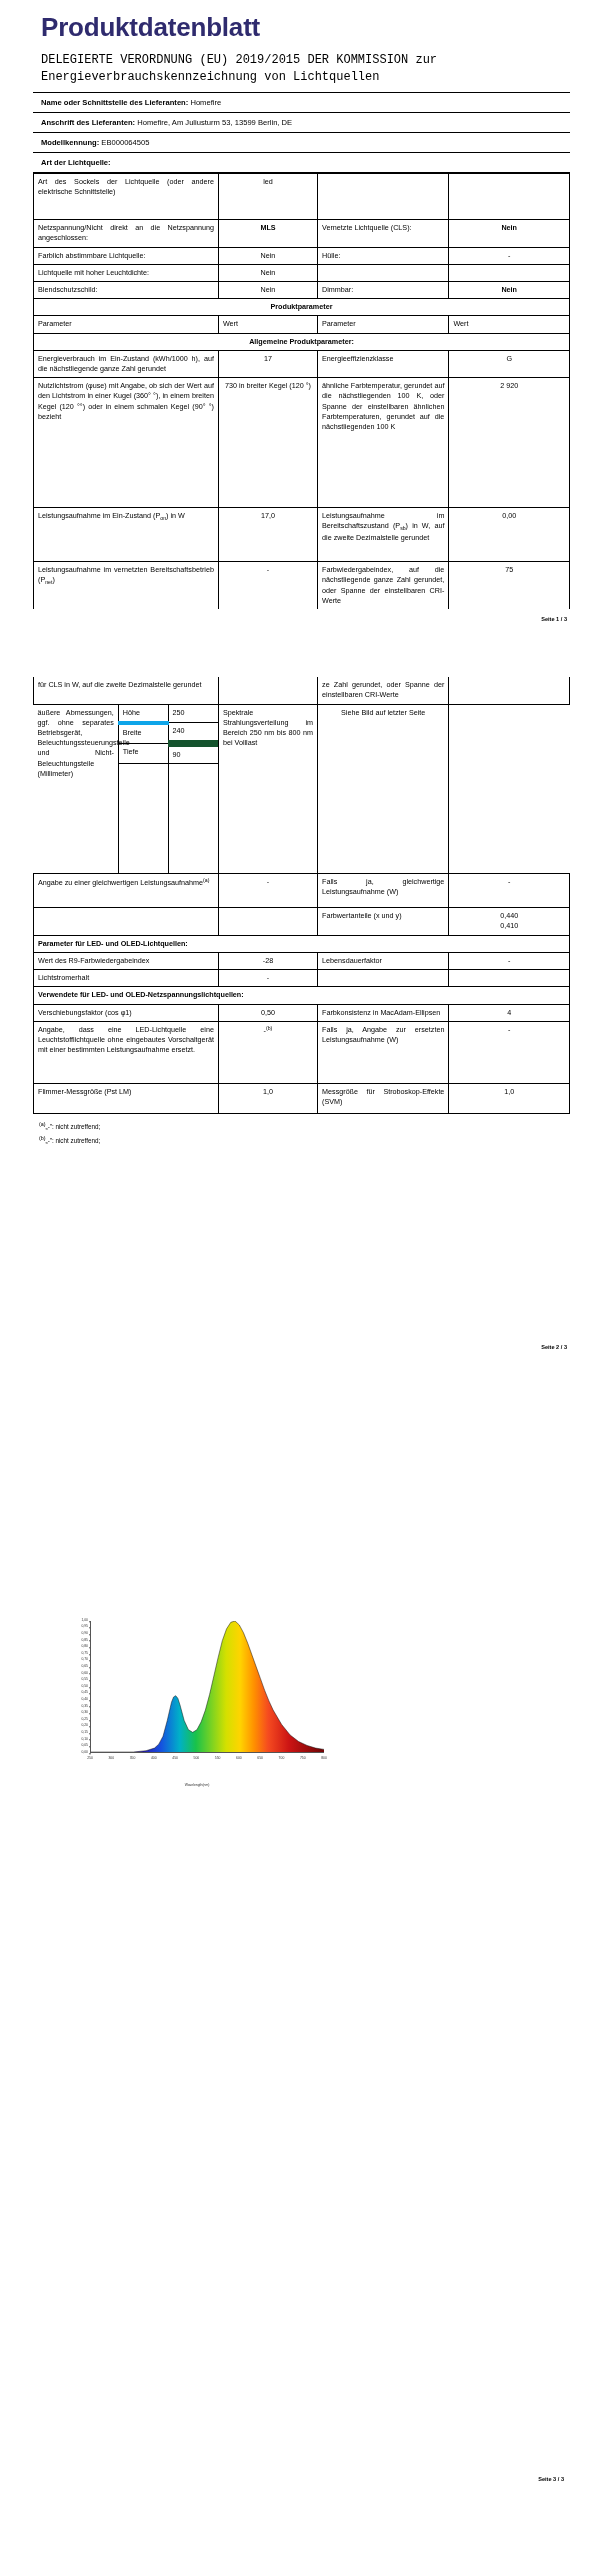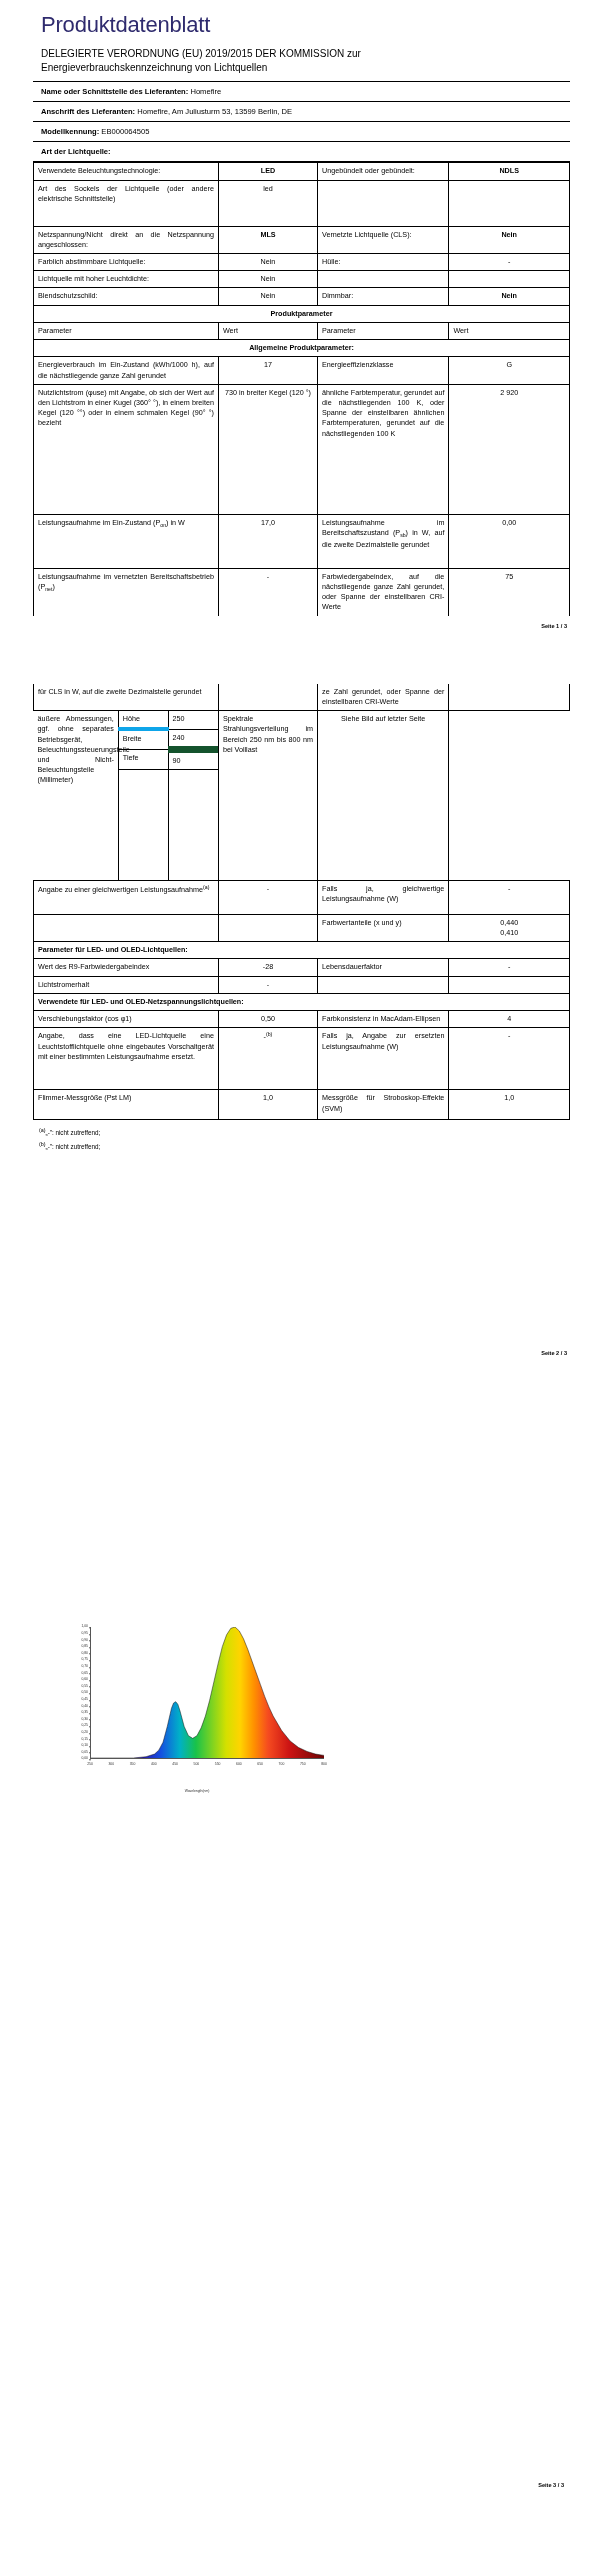--- a/index.html
+++ b/index.html
@@ -15,30 +15,31 @@
   }
   .page-wrap { width: 603px; position: relative; }
 
   
   .page {
     position: relative;
     width: 603px;
     padding: 0 33px;
   }
   .doc-title {
-    font-size: 22px;
-    font-weight: normal;
+    font-size: 26px;
+    font-weight: bold;
     color: #2f2b6e;
     padding: 12px 0 9px 8px;
     letter-spacing: -0.2px;
   }
   .reg-line {
-    font-size: 10px;
+    font-size: 12px;
     line-height: 1.42;
     padding: 0 0 6px 8px;
+    font-family: Liberation Mono, monospace;
   }
   .hdr-row {
     font-size: 7.6px;
     font-weight: bold;
     padding: 5px 0 5px 8px;
     border-top: 1px solid #000;
   }
   .hdr-row .val { font-weight: normal; }
 
   table.t {
@@ -171,26 +172,20 @@
 
     <div class="hdr-row">
       <span>Modellkennung:</span>
       <span class="val">EB000064505</span>
     </div>
 
     <div class="hdr-row" style="border-bottom:1px solid #000;">Art der Lichtquelle:</div>
 
     <table class="t">
       <tbody>
-          <tr>
-        <td class="c1">Verwendete Beleuchtungstechnologie:</td>
-        <td class="c2 b">LED</td>
-        <td class="c3">Ungebündelt oder gebündelt:</td>
-        <td class="c4 b">NDLS</td>
-      </tr>
       <tr>
         <td class="c1" style="height:46px;">Art des Sockels der Lichtquelle (oder andere elektrische Schnittstelle)</td>
         <td class="c2">led</td>
         <td class="c3"></td>
         <td class="c4"></td>
       </tr>
       <tr>
         <td class="c1">Netzspannung/Nicht direkt an die Netzspannung angeschlossen:</td>
         <td class="c2 b">MLS</td>
         <td class="c3">Vernetzte Lichtquelle (CLS):</td>

